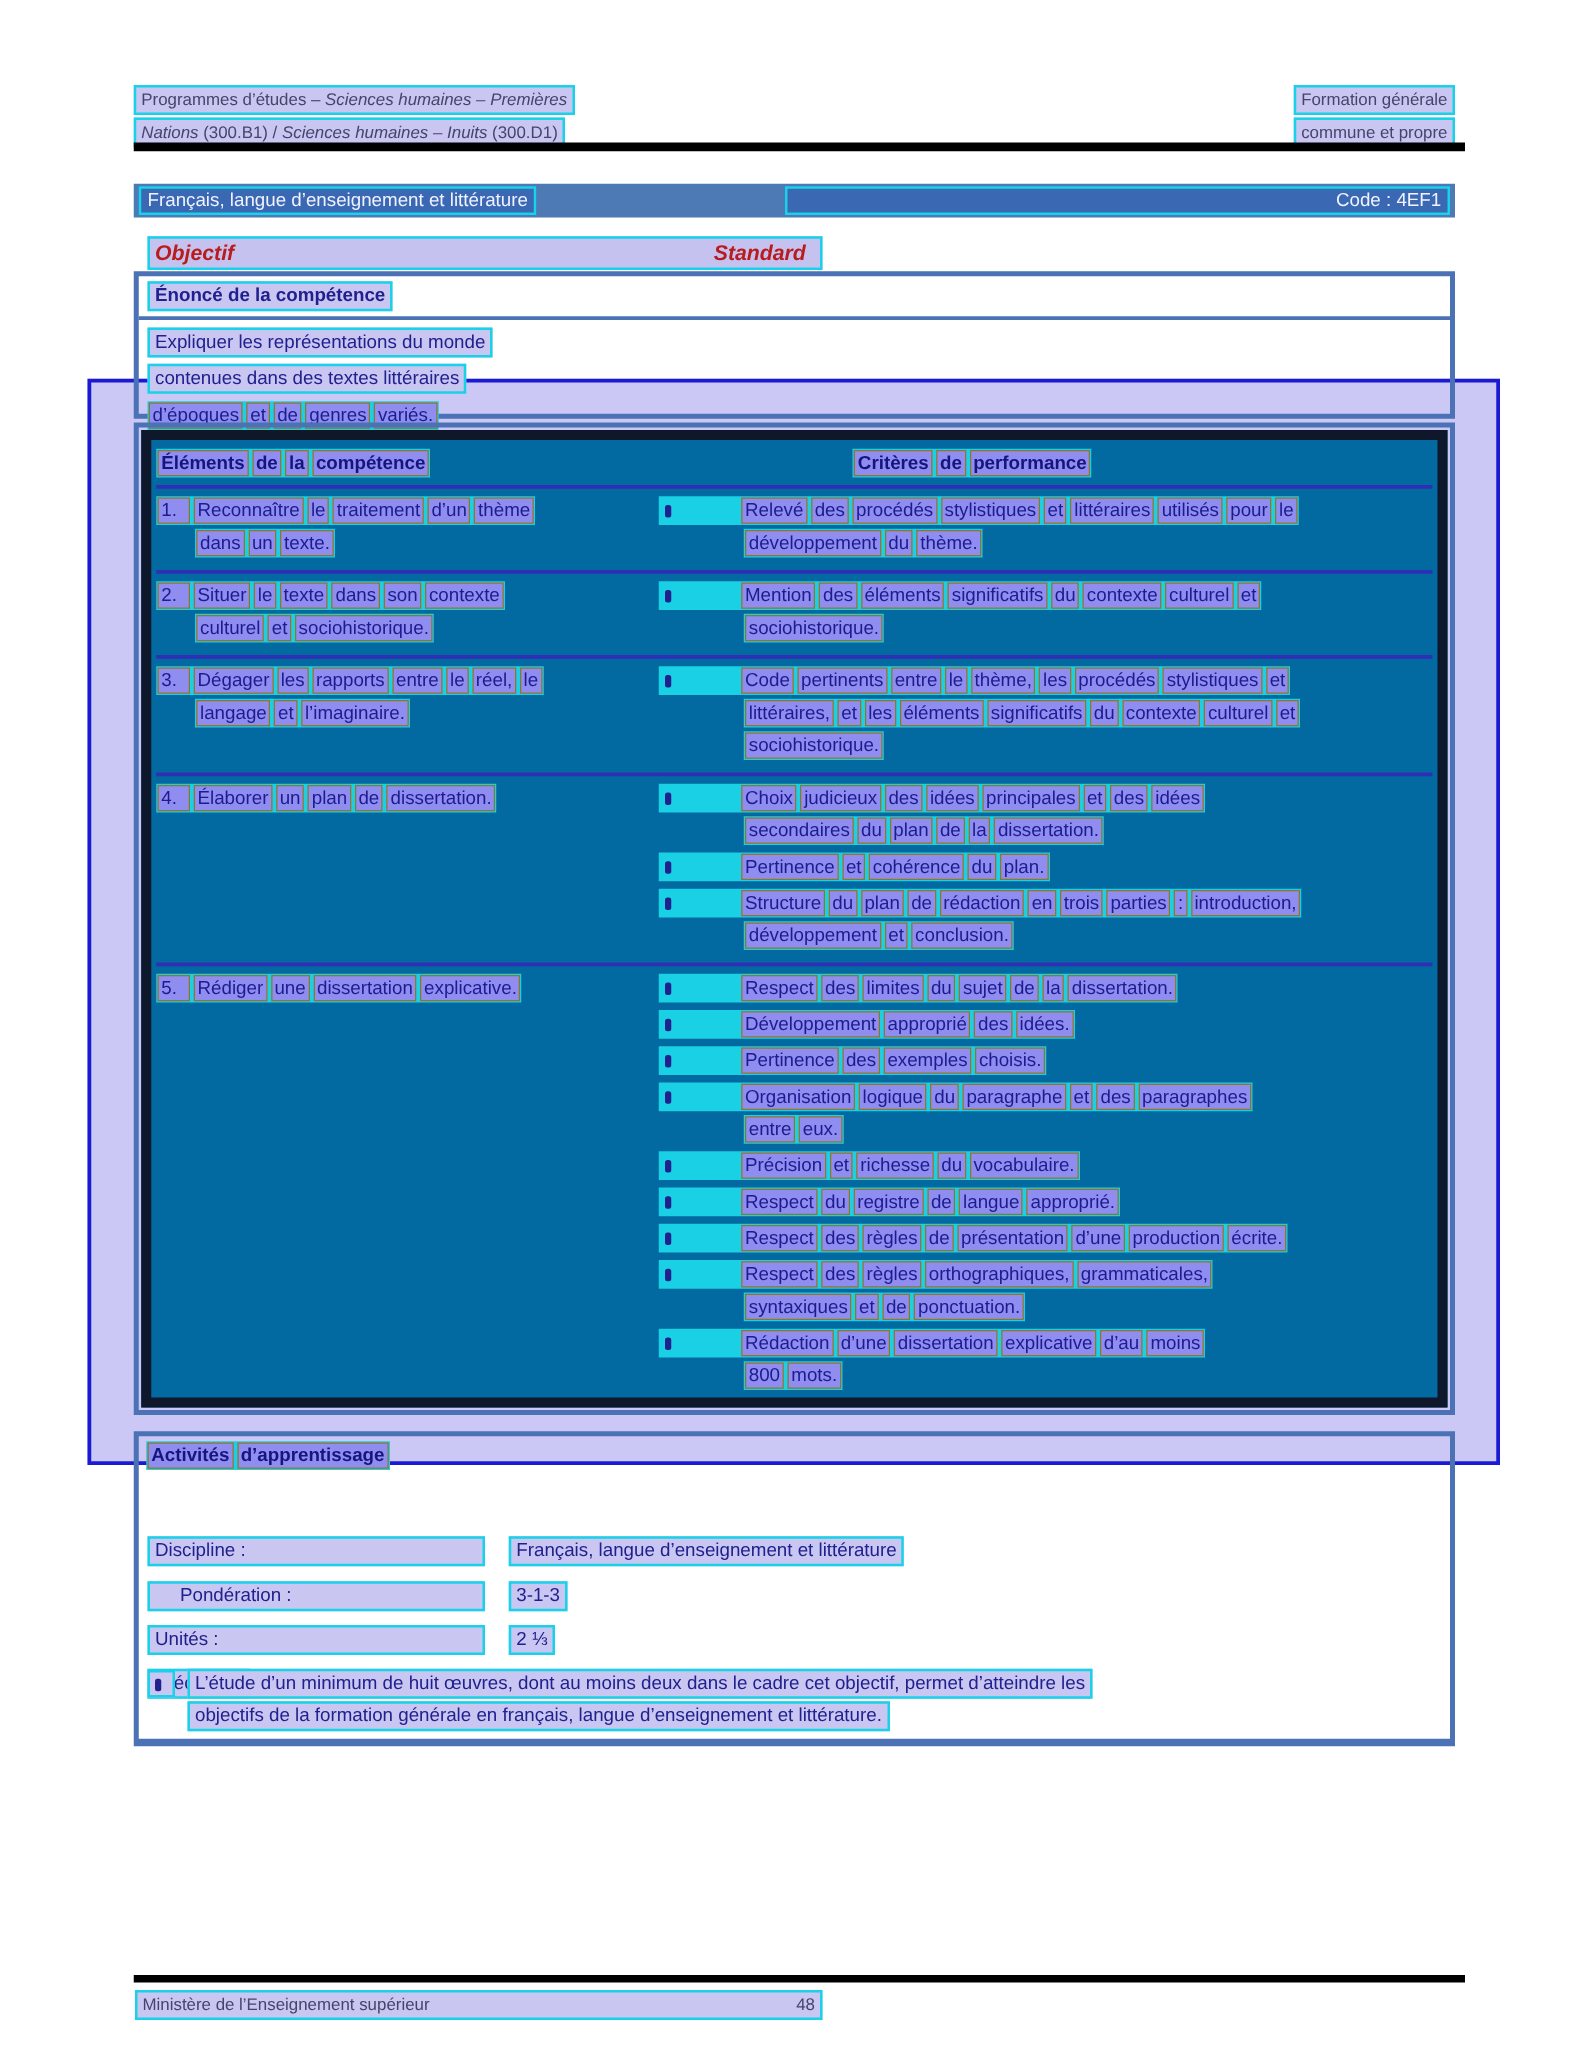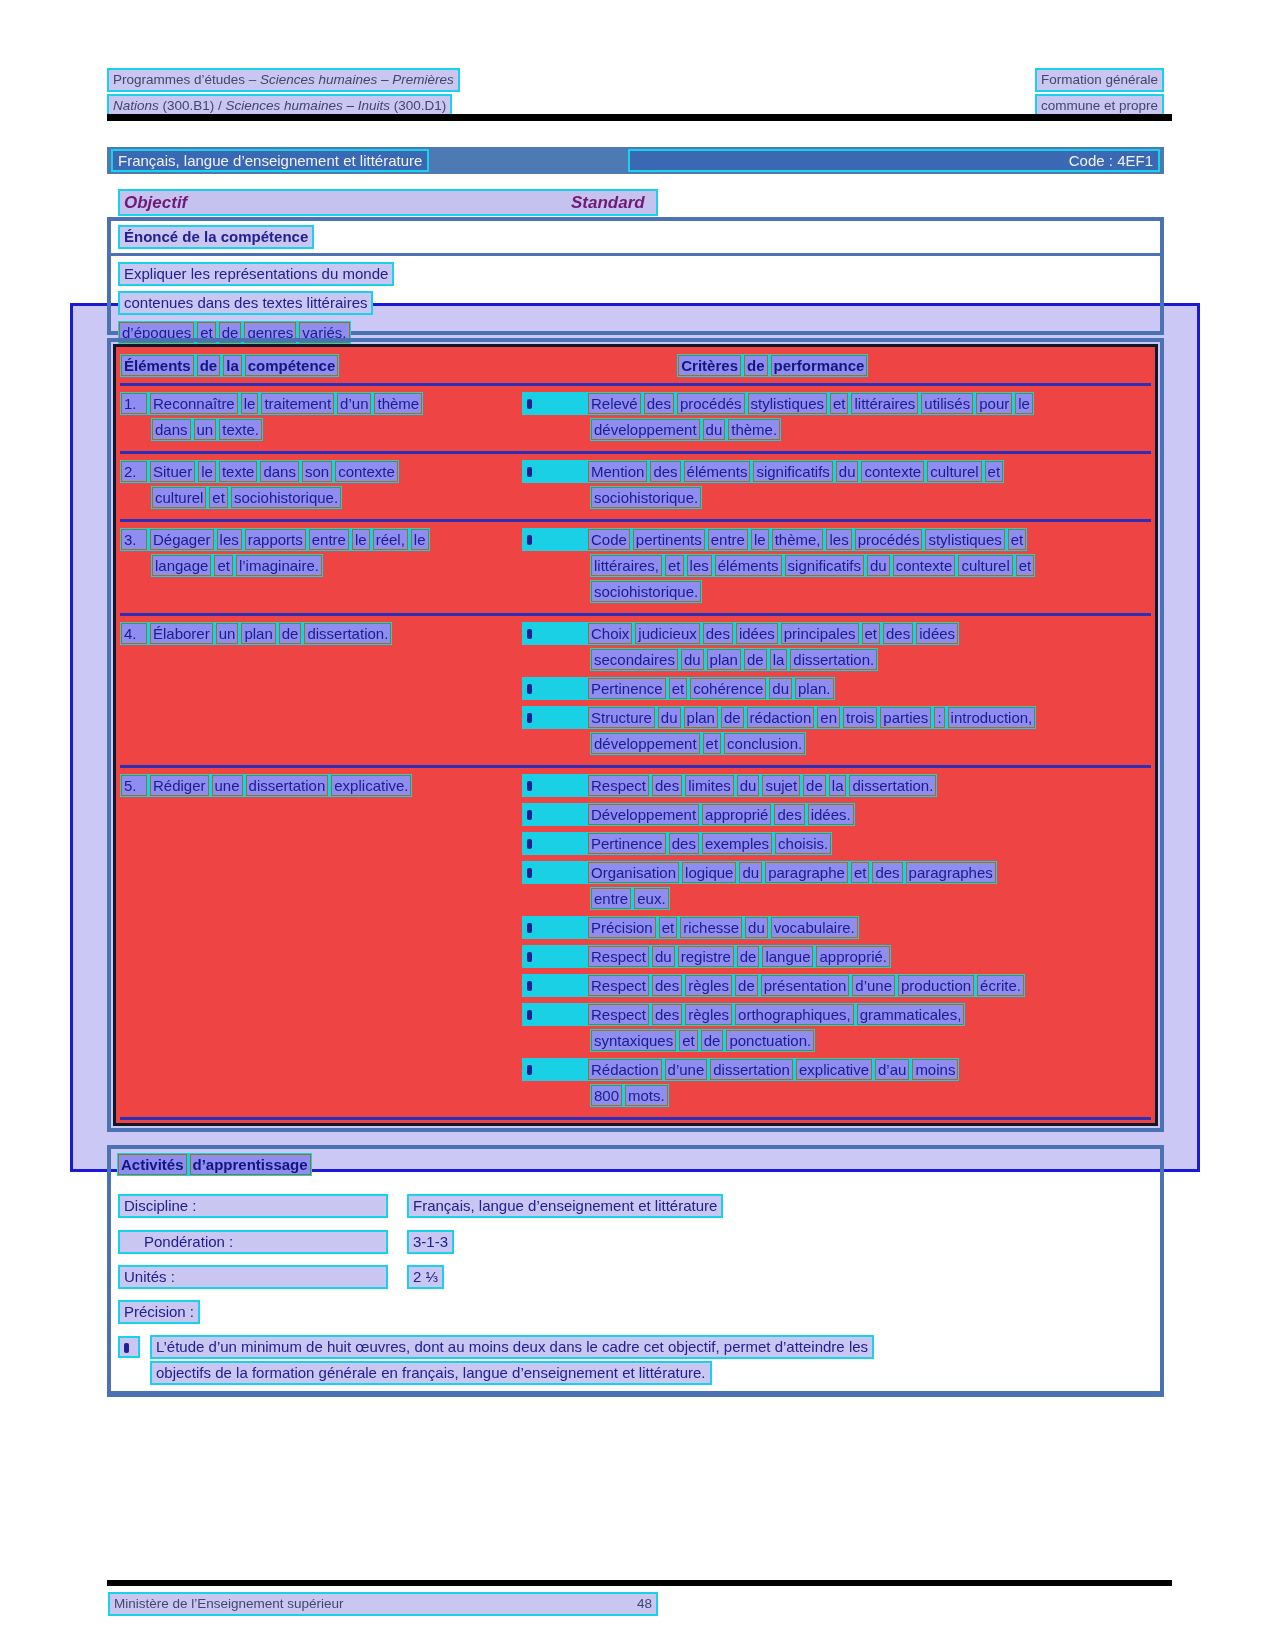--- a/index.html
+++ b/index.html
@@ -42,45 +42,45 @@
     align-items:center; padding:0 4px;
   }
   .bar-box {
     display:flex; align-items:center; background:#3a68b2; border:2px solid #17d2e8;
     color:#f0f2ff; font-size:15px; height:23px; padding:0 5px; white-space:pre;
   }
   .bar-box.code { width:532px; justify-content:flex-end; }
   .objstrip {
     position:absolute; left:118px; top:189px; width:540px; height:27px;
     background:#c5c2f0; border:2px solid #17d2e8;
-    font-style:italic; font-weight:bold; font-size:17px; color:#701a75;
+    font-style:italic; font-weight:bold; font-size:17px; color:#b91c1c;
   }
   .objstrip .std { position:absolute; left:430px; top:2px;margin-left:21px; }
   .objstrip .obj { position:absolute; left:4px; top:2px; }
   .overlay {
     position:absolute; left:70px; top:303px; width:1130px; height:869px;
     background:#cbc8f5; border:3px solid #1a1ad4;
   }
   .section { position:absolute; border:4px solid #4a72b4; background:transparent; }
   .sec-enonce { left:107px; top:217px; width:1057px; height:118px; }
   .sec-sep { border-top:3px solid #4a72b4; width:100%; margin-top:4px; }
   .sec-table { left:107px; top:338px; width:1057px; height:794px; }
   .redbox {
     position:absolute; left:2px; top:2px; right:2px; bottom:2px;
-    border:3px solid #0f172a; background:#ef4444; padding:5px 4px; overflow:hidden;
+    border:8px solid #0f172a; background:#0369a1; padding:5px 4px; overflow:hidden;
   }
   .thead { display:flex; padding:2px 0 1px 0; }
   .thead .right { margin-left:338px; }
   .rowsep { height:3px; background:#2f2fb6; margin:2px 0 3px 0; }
   .trow { display:flex; padding:3px 0 2px 0; }
   .tcol-left { width:402px; flex:none; }
   .tcol-right { flex:1; }
   .sec-activites { left:107px; top:1145px; width:1057px; height:252px; border-bottom-width:6px; }
   .act-head { margin:4px 0 15px 6px; }
-  .field-row { position:absolute; display:flex; }
+  .field-row { position:absolute; display:flex;margin-top:35px; }
   .field-row .value { position:absolute; left:289px; top:0; }
   .hl-bullet { position:relative; width:22px; height:22px; }
   .hl-bullet::before {
     content:""; position:absolute; left:4px; top:5px; width:5px; height:10px;
     background:#20208e; border-radius:2px;
   }
   .footerbox {
     position:absolute; left:108px; top:1592px; width:550px;
     justify-content:space-between;
   }

